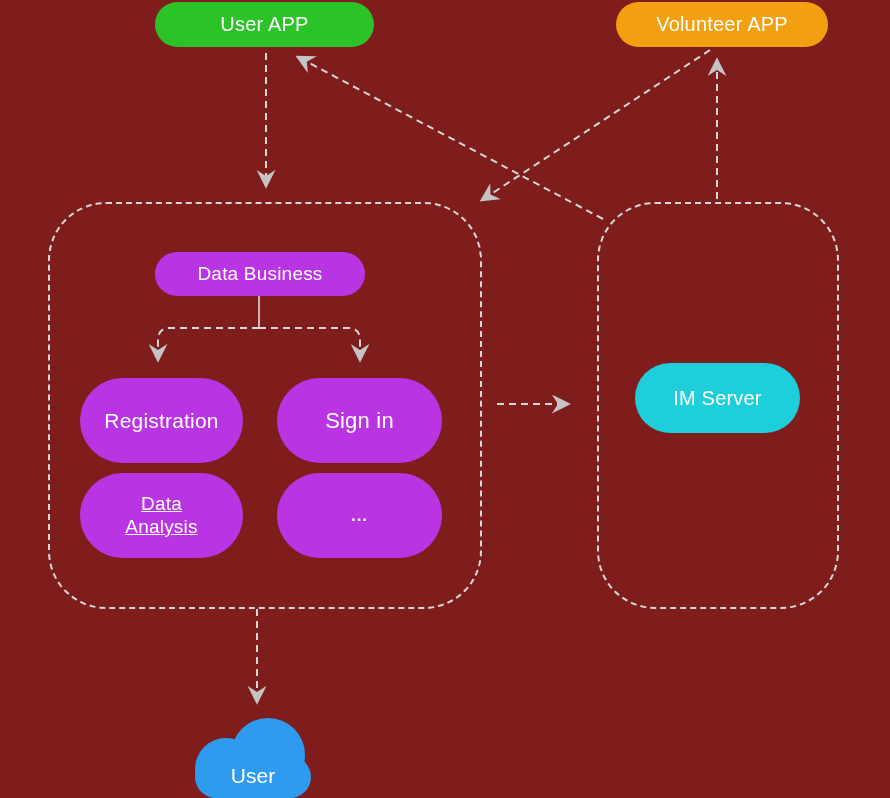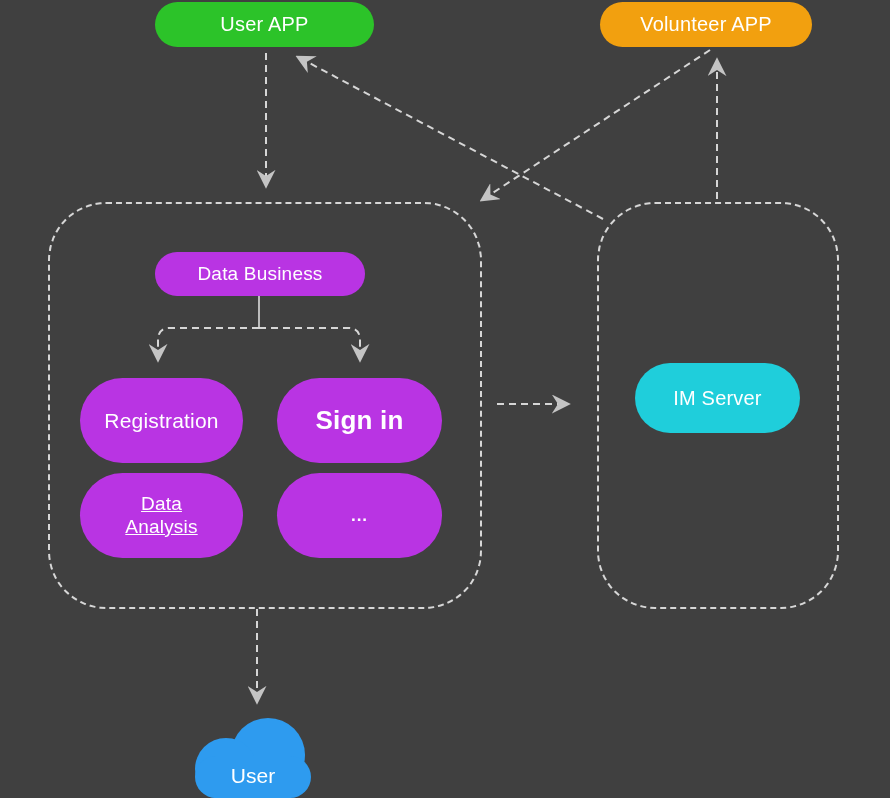--- a/index.html
+++ b/index.html
@@ -1,17 +1,17 @@
 <!DOCTYPE html>
 <html><head>
 <meta charset="utf-8">
 <style>
   html,body{margin:0;padding:0;background:#ffffff;}
   .canvas{
-    position:relative;width:890px;height:798px;background:#404040;
+    position:relative;width:890px;height:798px;background:#7f1d1d;
     font-family:"Liberation Sans",sans-serif;overflow:hidden;
   }
   .pill{
     position:absolute;display:flex;align-items:center;justify-content:center;
     color:#ffffff;text-align:center;border-radius:45px;
     font-size:20px;letter-spacing:.2px;
   }
   .container-box{
     position:absolute;border:2px dashed #d7d7d7;border-radius:58px;
     background:transparent;
@@ -52,33 +52,33 @@
     <path d="M259,296 V328" fill="none" stroke="#dcdcdc" stroke-width="1.6"></path>
   </svg>
 
   <div class="container-box" style="left:48px;top:202px;width:430px;height:403px;"></div>
   <div class="container-box" style="left:597px;top:202px;width:238px;height:403px;"></div>
 
   <div class="pill" style="left: 155px; top: 2px; width: 219px; height: 45px; background: rgb(44, 195, 41);">
     <span>User APP</span>
   </div>
 
-  <div class="pill" style="left: 600px; top: 2px; width: 212px; height: 45px; background: rgb(242, 160, 15);">
+  <div class="pill" style="left: 616px; top: 2px; width: 212px; height: 45px; background: rgb(242, 160, 15);">
     <span>Volunteer APP</span>
   </div>
 
   <div class="pill" style="left: 155px; top: 252px; width: 210px; height: 44px; font-size: 19px; background: rgb(185, 52, 227);">
     <span>Data Business</span>
   </div>
 
   <div class="pill" style="left: 80px; top: 378px; width: 163px; height: 85px; font-size: 21px; background: rgb(185, 52, 227);">
     <span>Registration</span>
   </div>
 
-  <div class="pill" style="left: 277px; top: 378px; width: 165px; height: 85px; font-size: 26px; background: rgb(185, 52, 227); font-weight: bold;">
+  <div class="pill" style="left: 277px; top: 378px; width: 165px; height: 85px; font-size: 22px; background: rgb(185, 52, 227);">
     <span>Sign in</span>
   </div>
 
   <div class="pill" style="left: 80px; top: 473px; width: 163px; height: 85px; font-size: 19px; background: rgb(185, 52, 227);">
     <span class="wrap-narrow">Data Analysis</span>
   </div>
 
   <div class="pill" style="left: 277px; top: 473px; width: 165px; height: 85px; background: rgb(185, 52, 227);">
     <span class="dots">...</span>
   </div>

